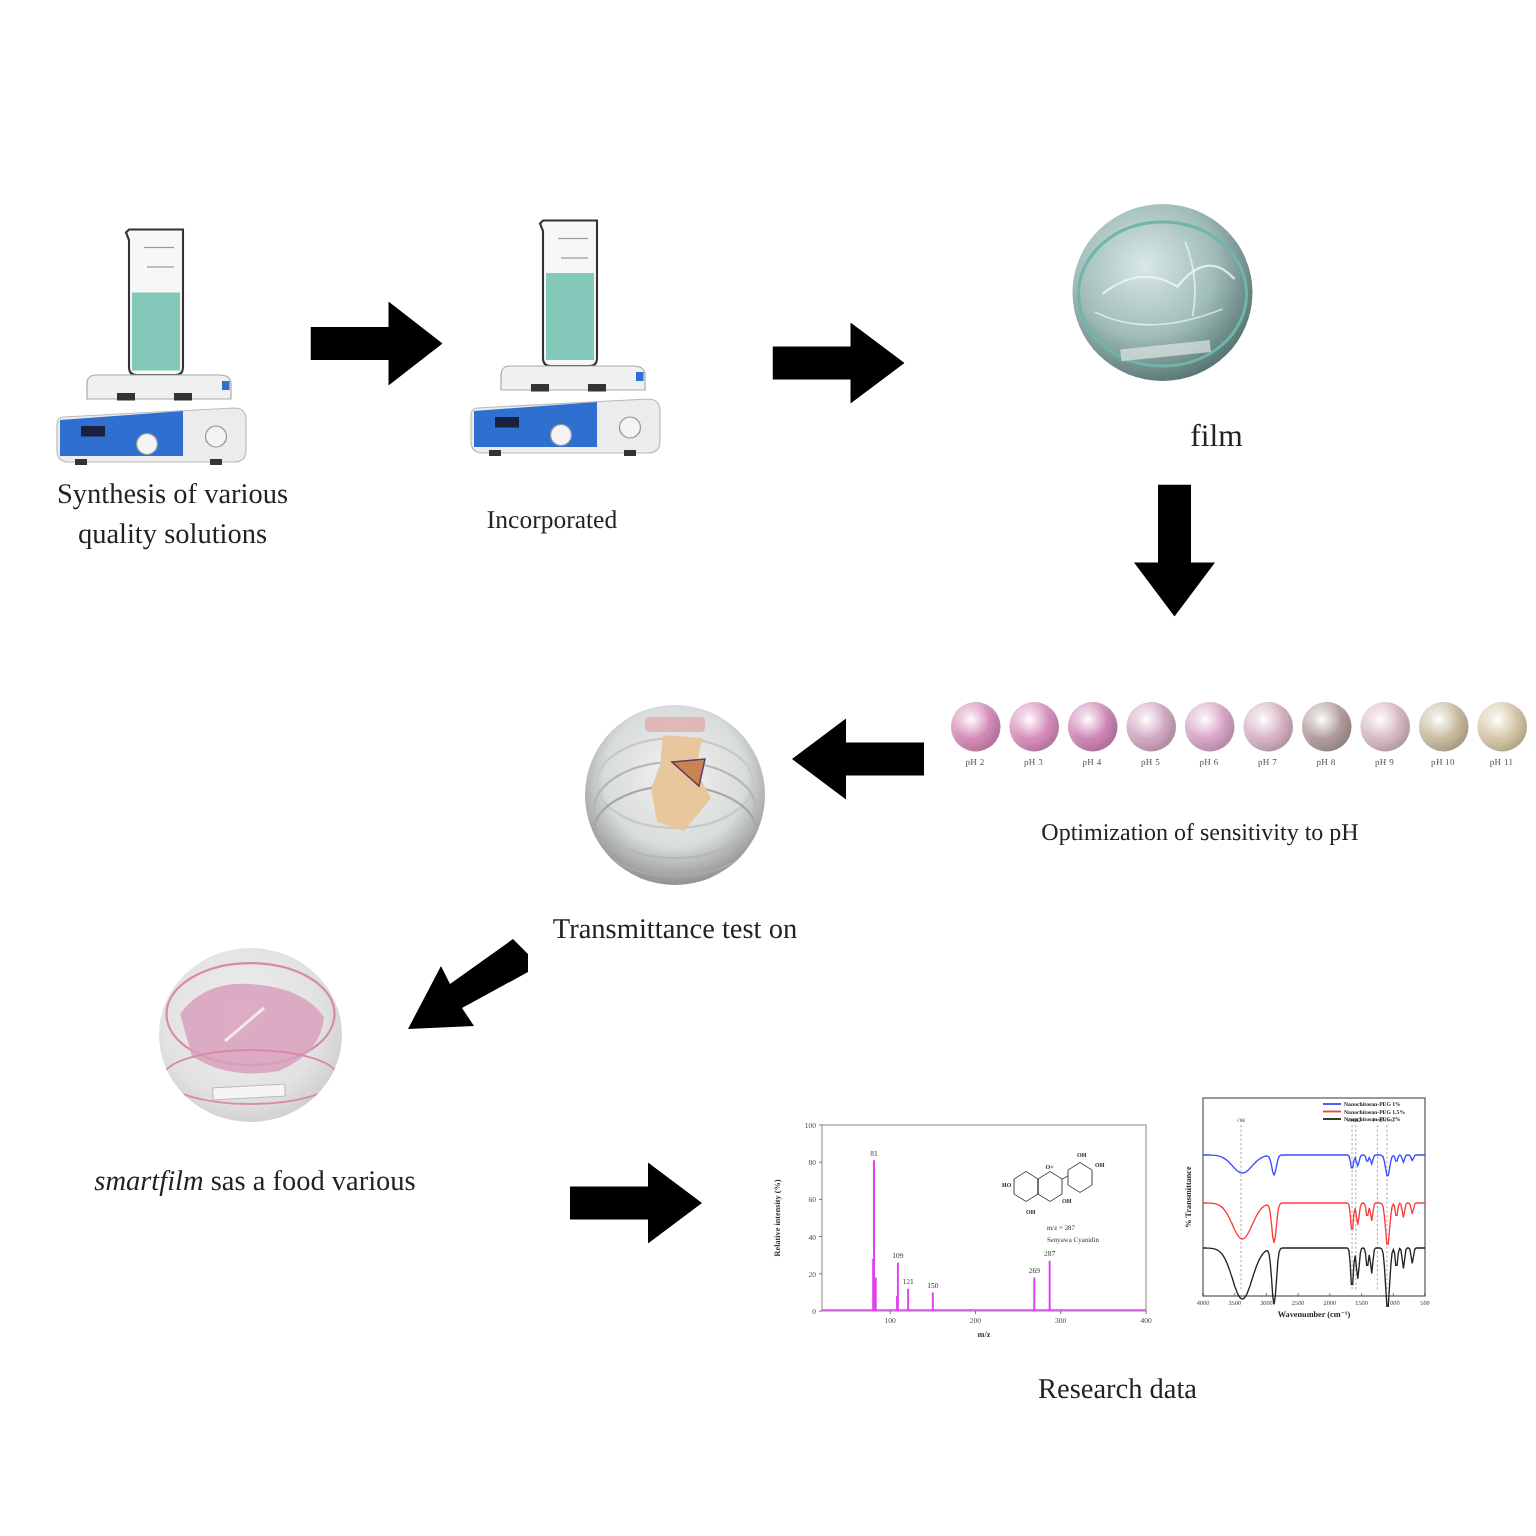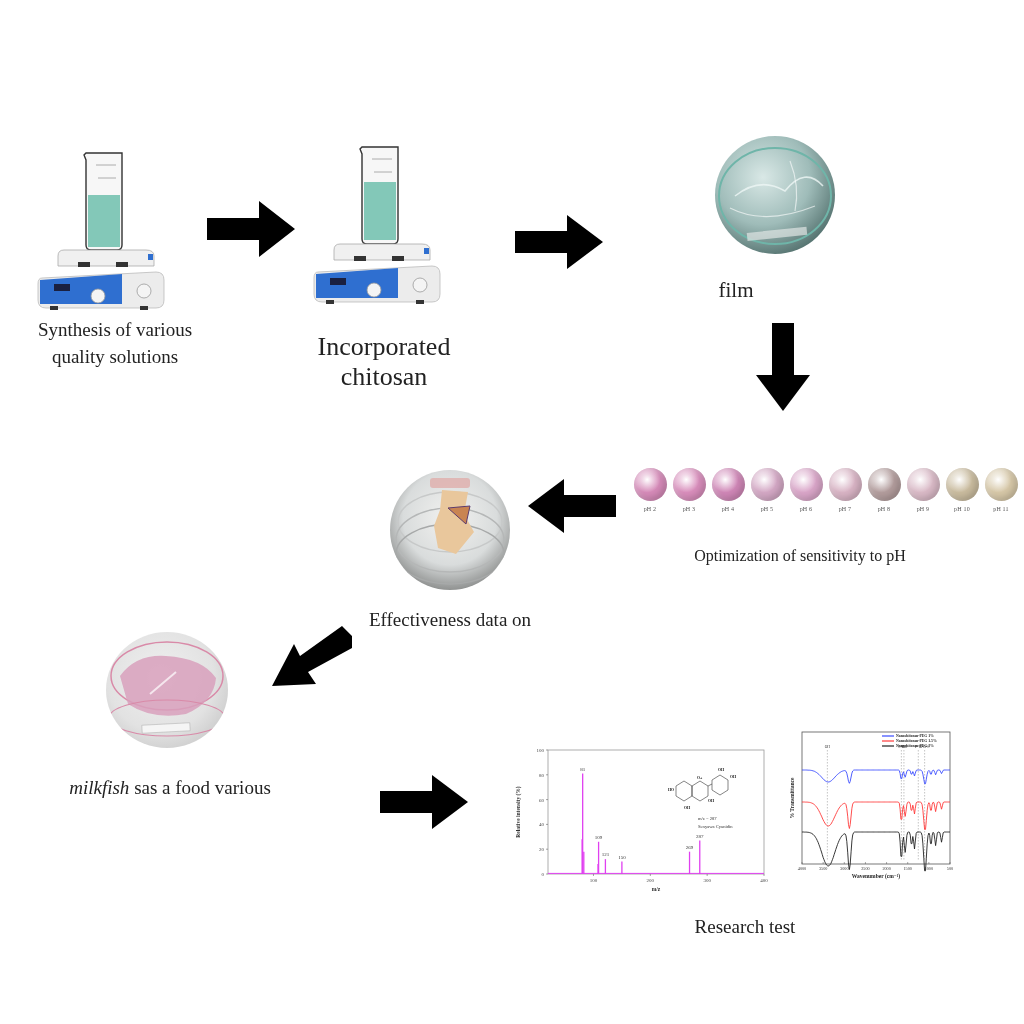--- a/index.html
+++ b/index.html
@@ -74,41 +74,40 @@
     <rect x="112" y="104" width="5" height="6" fill="#2f6fd0"></rect>
     <path d="M6 128 L120 122 Q128 122 128 130 L128 150 Q128 158 120 158 L10 158 Q2 158 2 150 L2 134 Q2 128 6 128 Z" fill="#ececec" stroke="#bbb" stroke-width="0.8"></path>
     <path d="M4 130 L86 124 L86 154 L4 154 Z" fill="#2f6fd0"></path>
     <rect x="18" y="134" width="16" height="7" fill="#1a2040"></rect>
     <circle cx="62" cy="146" r="7" fill="#f4f4f4" stroke="#999" stroke-width="0.8"></circle>
     <circle cx="108" cy="141" r="7" fill="#f4f4f4" stroke="#999" stroke-width="0.8"></circle>
     <rect x="14" y="156" width="8" height="4" fill="#333"></rect>
     <rect x="104" y="156" width="8" height="4" fill="#333"></rect>
   </svg>
 </div>
-<div class="label" style="left:296px;top:332px;width:176px;font-size:26px;line-height:30px;">
+<div class="label" style="left:280px;top:332px;width:176px;font-size:17px;line-height:30px;">
   <div>Incorporated</div>
-  <div>chitosan</div>
 </div>
 
 <div class="arrow" style="left:515px;top:215px;">
   <svg width="88" height="54" viewBox="0 0 88 54">
       <path d="M0 16 L52 16 L52 0 L88 27 L52 54 L52 38 L0 38 Z" fill="#000"></path>
     </svg>
 </div>
 
 <div class="photo" style="left:715px;top:136px;width:120px;height:118px;background:radial-gradient(circle at 40% 35%, #d9e8e6 0%, #9fbcb9 45%, #4f6d6a 80%, #2c3e3c 100%);">
   <svg width="120" height="118" viewBox="0 0 120 118">
     <ellipse cx="60" cy="60" rx="56" ry="48" fill="none" stroke="#6fb5a9" stroke-width="2"></ellipse>
     <path d="M20 60 Q45 40 70 55 Q90 30 108 50" fill="none" stroke="#eef6f5" stroke-width="1.6" opacity="0.8"></path>
     <path d="M15 72 Q50 90 100 70" fill="none" stroke="#ffffff" stroke-width="1.2" opacity="0.6"></path>
     <path d="M75 25 Q85 50 80 75" fill="none" stroke="#ffffff" stroke-width="1.2" opacity="0.6"></path>
     <rect x="32" y="94" width="60" height="8" fill="#dfe6e4" opacity="0.7" transform="rotate(-6 60 98)"></rect>
   </svg>
 </div>
-<div class="label" style="left:696px;top:277px;width:80px;font-size:21px;font-family:Liberation Serif, serif;">film</div>
+<div class="label" style="left:771px;top:277px;width:80px;font-size:21px;font-family:Liberation Serif, serif;">film</div>
 
 <div class="arrow" style="left:756px;top:323px;">
   <svg width="54" height="88" viewBox="0 0 54 88">
       <path d="M16 0 L38 0 L38 52 L54 52 L27 88 L0 52 L16 52 Z" fill="#000"></path>
     </svg>
 </div>
 
 <div class="ph-row" id="ph-row">
     <div class="ph-item" style="left: 0px;">
       <div class="ph-disc" style="background: radial-gradient(circle at 40% 35%, rgba(255, 255, 255, 0.333) 0%, rgb(213, 138, 184) 45%, rgb(213, 138, 184) 100%);"></div>
@@ -163,40 +162,40 @@
   <svg width="120" height="120" viewBox="0 0 120 120">
     <ellipse cx="60" cy="52" rx="52" ry="30" fill="none" stroke="#c7c9c9" stroke-width="1.5"></ellipse>
     <ellipse cx="60" cy="70" rx="54" ry="32" fill="none" stroke="#b5b7b7" stroke-width="1.5"></ellipse>
     <ellipse cx="60" cy="84" rx="54" ry="30" fill="none" stroke="#a7a9a9" stroke-width="1.5"></ellipse>
     <path d="M52 20 L78 22 L74 44 L84 62 L66 84 L48 78 L44 56 L50 40 Z" fill="#e9c79c"></path>
     <path d="M58 38 L80 36 L76 54 Z" fill="#c98452" stroke="#5c3b6e" stroke-width="1"></path>
     <rect x="40" y="8" width="40" height="10" rx="3" fill="#e0a7a4" opacity="0.7"></rect>
   </svg>
 </div>
 <div class="label" style="left:350px;top:606px;width:200px;">
-  <div>Effectiveness data on</div>
+  <div>Transmittance test on</div>
 </div>
 
 <div class="arrow" style="left:272px;top:626px;">
   <svg width="80" height="62" viewBox="0 0 80 62">
       <path d="M80 10 L70 0 L28 30 L22 18 L0 60 L44 58 L36 46 L80 22 Z" fill="#000" transform="translate(0,0)"></path>
     </svg>
 </div>
 
 <div class="photo" style="left:106px;top:632px;width:122px;height:116px;background:radial-gradient(circle at 45% 40%, #f0f0f0 0%, #e2e2e2 55%, #c7c7c7 85%, #a9a9a9 100%);">
   <svg width="122" height="116" viewBox="0 0 122 116">
     <ellipse cx="61" cy="44" rx="56" ry="34" fill="none" stroke="#d98aa8" stroke-width="1.5"></ellipse>
     <path d="M14 44 Q30 22 60 24 Q96 26 110 46 Q108 70 80 82 Q46 88 22 72 Z" fill="#d8a0bc" opacity="0.85"></path>
     <path d="M44 62 L70 40" stroke="#fff" stroke-width="2" opacity="0.7"></path>
     <ellipse cx="61" cy="86" rx="58" ry="18" fill="none" stroke="#d98aa8" stroke-width="1.2"></ellipse>
     <rect x="36" y="92" width="48" height="8" fill="#f5f5f5" stroke="#aaa" stroke-width="0.5" transform="rotate(-3 60 96)"></rect>
   </svg>
 </div>
 <div class="label" style="left:30px;top:774px;width:280px;">
-  <i>milkfish</i><span> sas a food various</span>
+  <i>smartfilm</i><span> sas a food various</span>
 </div>
 
 <div class="arrow" style="left:380px;top:775px;">
   <svg width="88" height="54" viewBox="0 0 88 54">
       <path d="M0 16 L52 16 L52 0 L88 27 L52 54 L52 38 L0 38 Z" fill="#000"></path>
     </svg>
 </div>
 
 <div class="chart" style="left:510px;top:742px;width:260px;height:152px;">
   <svg id="ms-chart" width="260" height="152" viewBox="0 0 260 152">
@@ -292,13 +291,13 @@
       <polyline points="20.0,104.0 20.8,104.0 21.7,104.0 22.5,104.1 23.4,104.1 24.2,104.1 25.1,104.2 25.9,104.3 26.8,104.4 27.6,104.6 28.5,104.9 29.3,105.2 30.1,105.7 31.0,106.3 31.8,107.1 32.7,108.1 33.5,109.3 34.4,110.7 35.2,112.4 36.1,114.3 36.9,116.5 37.8,118.9 38.6,121.4 39.5,124.0 40.3,126.7 41.1,129.3 42.0,131.7 42.8,133.8 43.7,135.6 44.5,136.9 45.4,137.7 46.2,138.0 47.1,137.7 47.9,136.9 48.8,135.6 49.6,133.8 50.4,131.7 51.3,129.3 52.1,126.7 53.0,124.0 53.8,121.4 54.7,118.9 55.5,116.5 56.4,114.3 57.2,112.4 58.1,110.7 58.9,109.3 59.7,108.1 60.6,107.1 61.4,106.4 62.3,105.8 63.1,105.9 64.0,107.8 64.8,113.5 65.7,124.2 66.5,136.2 67.4,141.6 68.2,136.0 69.1,123.8 69.9,112.9 70.7,106.9 71.6,104.7 72.4,104.1 73.3,104.0 74.1,104.0 75.0,104.0 75.8,104.0 76.7,104.0 77.5,104.0 78.4,104.0 79.2,104.0 80.0,104.0 80.9,104.0 81.7,104.0 82.6,104.0 83.4,104.0 84.3,104.0 85.1,104.0 86.0,104.0 86.8,104.0 87.7,104.0 88.5,104.0 89.3,104.0 90.2,104.0 91.0,104.0 91.9,104.0 92.7,104.0 93.6,104.0 94.4,104.0 95.3,104.0 96.1,104.0 97.0,104.0 97.8,104.0 98.7,104.0 99.5,104.0 100.3,104.0 101.2,104.0 102.0,104.0 102.9,104.0 103.7,104.0 104.6,104.0 105.4,104.0 106.3,104.0 107.1,104.0 108.0,104.0 108.8,104.0 109.6,104.0 110.5,104.0 111.3,104.0 112.2,104.0 113.0,104.0 113.9,104.0 114.7,104.0 115.6,104.0 116.4,104.1 117.3,105.7 118.1,114.0 118.9,128.3 119.8,128.4 120.6,114.4 121.5,109.1 122.3,117.2 123.2,124.4 124.0,117.1 124.9,107.4 125.7,104.4 126.6,104.0 127.4,104.2 128.3,107.2 129.1,115.6 129.9,115.6 130.8,108.5 131.6,113.2 132.5,121.0 133.3,113.0 134.2,105.3 135.0,104.1 135.9,104.0 136.7,104.0 137.6,104.0 138.4,104.1 139.2,104.7 140.1,107.6 140.9,115.9 141.8,130.2 142.6,142.8 143.5,142.8 144.3,130.2 145.2,115.9 146.0,107.6 146.9,105.0 147.7,107.3 148.5,115.6 149.4,115.6 150.2,107.2 151.1,104.3 151.9,105.1 152.8,111.2 153.6,117.6 154.5,111.2 155.3,105.1 156.2,104.0 157.0,104.0 157.9,104.8 158.7,109.4 159.5,114.2 160.4,109.4 161.2,104.8 162.1,104.0 162.9,104.0 163.8,104.0 164.6,104.0 165.5,104.0 166.3,104.0 167.2,104.0 168.0,104.0" fill="none" stroke="#222222" stroke-width="0.9"></polyline>
       <line x1="100" y1="8" x2="112" y2="8" stroke="#3a4cff" stroke-width="1.2"></line>
       <text x="114" y="9.4" font-size="3.8" fill="#222" font-weight="bold">Nanochitosan-PEG 1%</text>
       <line x1="100" y1="13" x2="112" y2="13" stroke="#ff3a3a" stroke-width="1.2"></line>
       <text x="114" y="14.4" font-size="3.8" fill="#222" font-weight="bold">Nanochitosan-PEG 1.5%</text>
       <line x1="100" y1="18" x2="112" y2="18" stroke="#222222" stroke-width="1.2"></line>
       <text x="114" y="19.4" font-size="3.8" fill="#222" font-weight="bold">Nanochitosan-PEG 2%</text>
     </svg>
 </div>
 
-<div class="label" style="left:660px;top:913px;width:170px;">Research test</div>
+<div class="label" style="left:660px;top:913px;width:170px;">Research data</div>
 
 </body></html>

